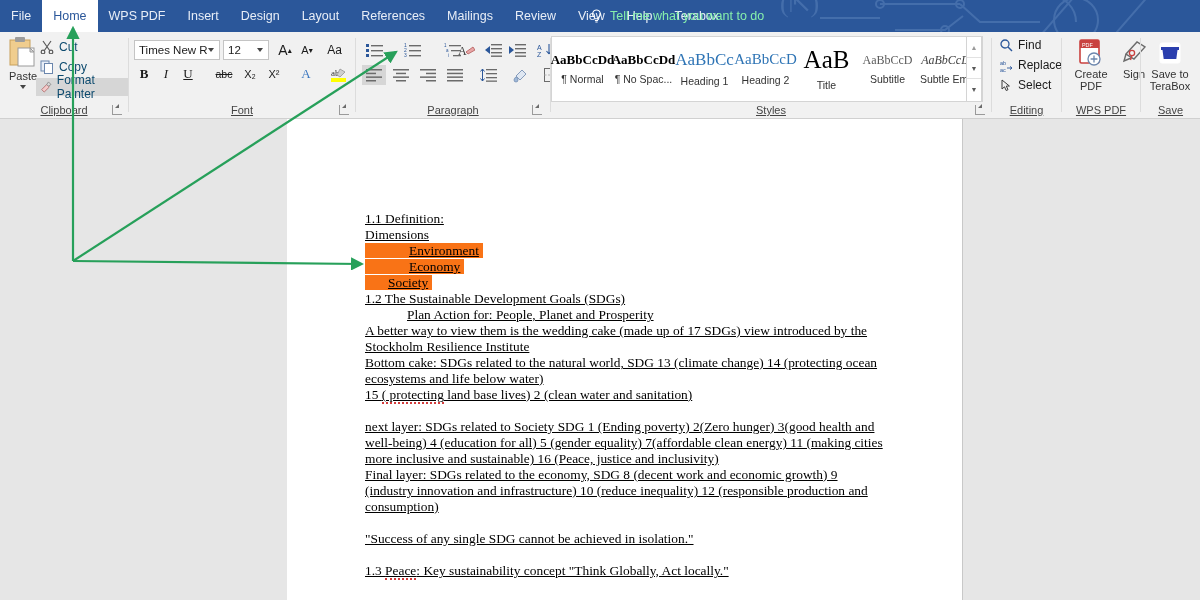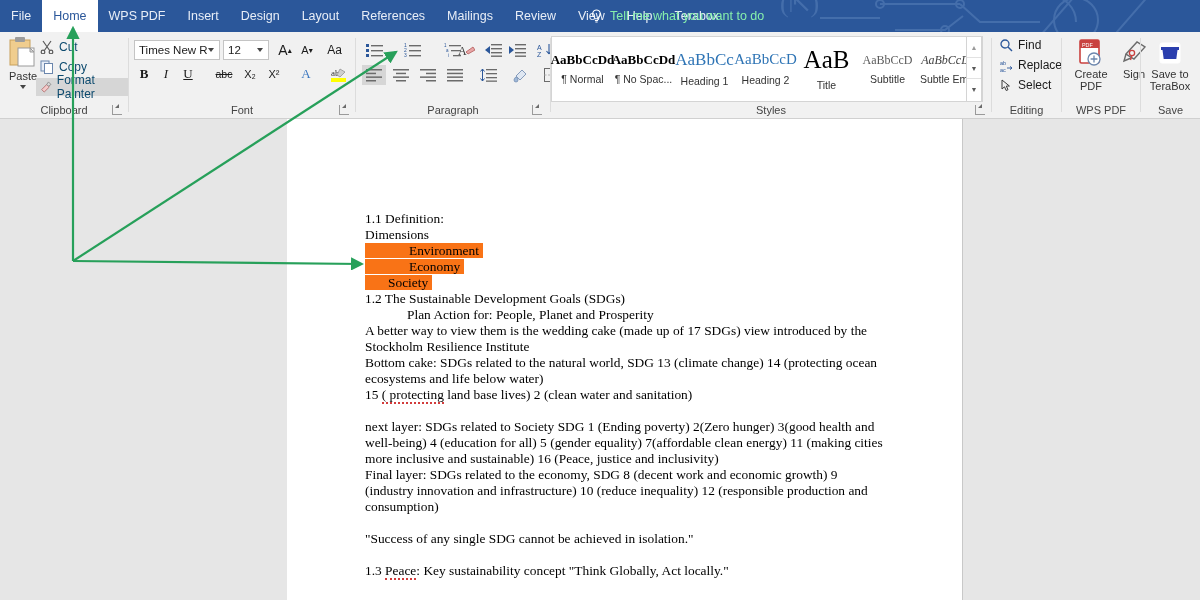--- a/index.html
+++ b/index.html
@@ -33,21 +33,21 @@
 
   
   .ribbon {
     position: absolute; left: 0; top: 32px; width: 1200px; height: 87px;
     background: #f1f1f1; border-bottom: 1px solid #d0d0d0;
   }
   .group { position: absolute; top: 0; height: 86px; }
   .group-sep { position: absolute; top: 6px; width: 1px; height: 74px; background: #dcdcdc; }
   .group-label {
     position: absolute; bottom: 2px; width: 100%;
-    text-align: center; font-size: 11px; color: #444;
+    text-align: center; font-size: 11px; color: #444; text-decoration: underline;
   }
   .dialog-launcher {
     position: absolute; bottom: 3px; width: 10px; height: 10px;
     border: 1px solid #9a9a9a; border-top: none; border-right: none;
   }
   .dialog-launcher:after {
     content: ""; position: absolute; left: 2px; top: -1px;
     border-left: 4px solid transparent; border-bottom: 4px solid #6b6b6b;
   }
 
@@ -104,21 +104,21 @@
   .docarea { position: absolute; left: 0; top: 119px; width: 1200px; height: 481px; background: #e6e6e6; }
   .page {
     position: absolute; left: 287px; top: 0; width: 676px; height: 481px;
     background: #fff; border-right: 1px solid #c8c8c8;
   }
   .doc-text {
     position: absolute; left: 78px; top: 92px; width: 520px;
     font-family: "Liberation Serif", serif; font-size: 13.4px;
     line-height: 16px; color: #000;
   }
-  .doc-text p { margin: 0; }
+  .doc-text p { margin: 0; text-decoration: underline; }
   .sel { background: #f97316; }
   .indent { display: inline-block; width: 42px; }
   .spell { border-bottom: 2px dotted #d23b3b; }
   .blank { height: 16px; }
 
   
   .arrows { position: absolute; left: 0; top: 0; width: 1200px; height: 600px; pointer-events: none; }
 </style>
 </head>
 <body>

